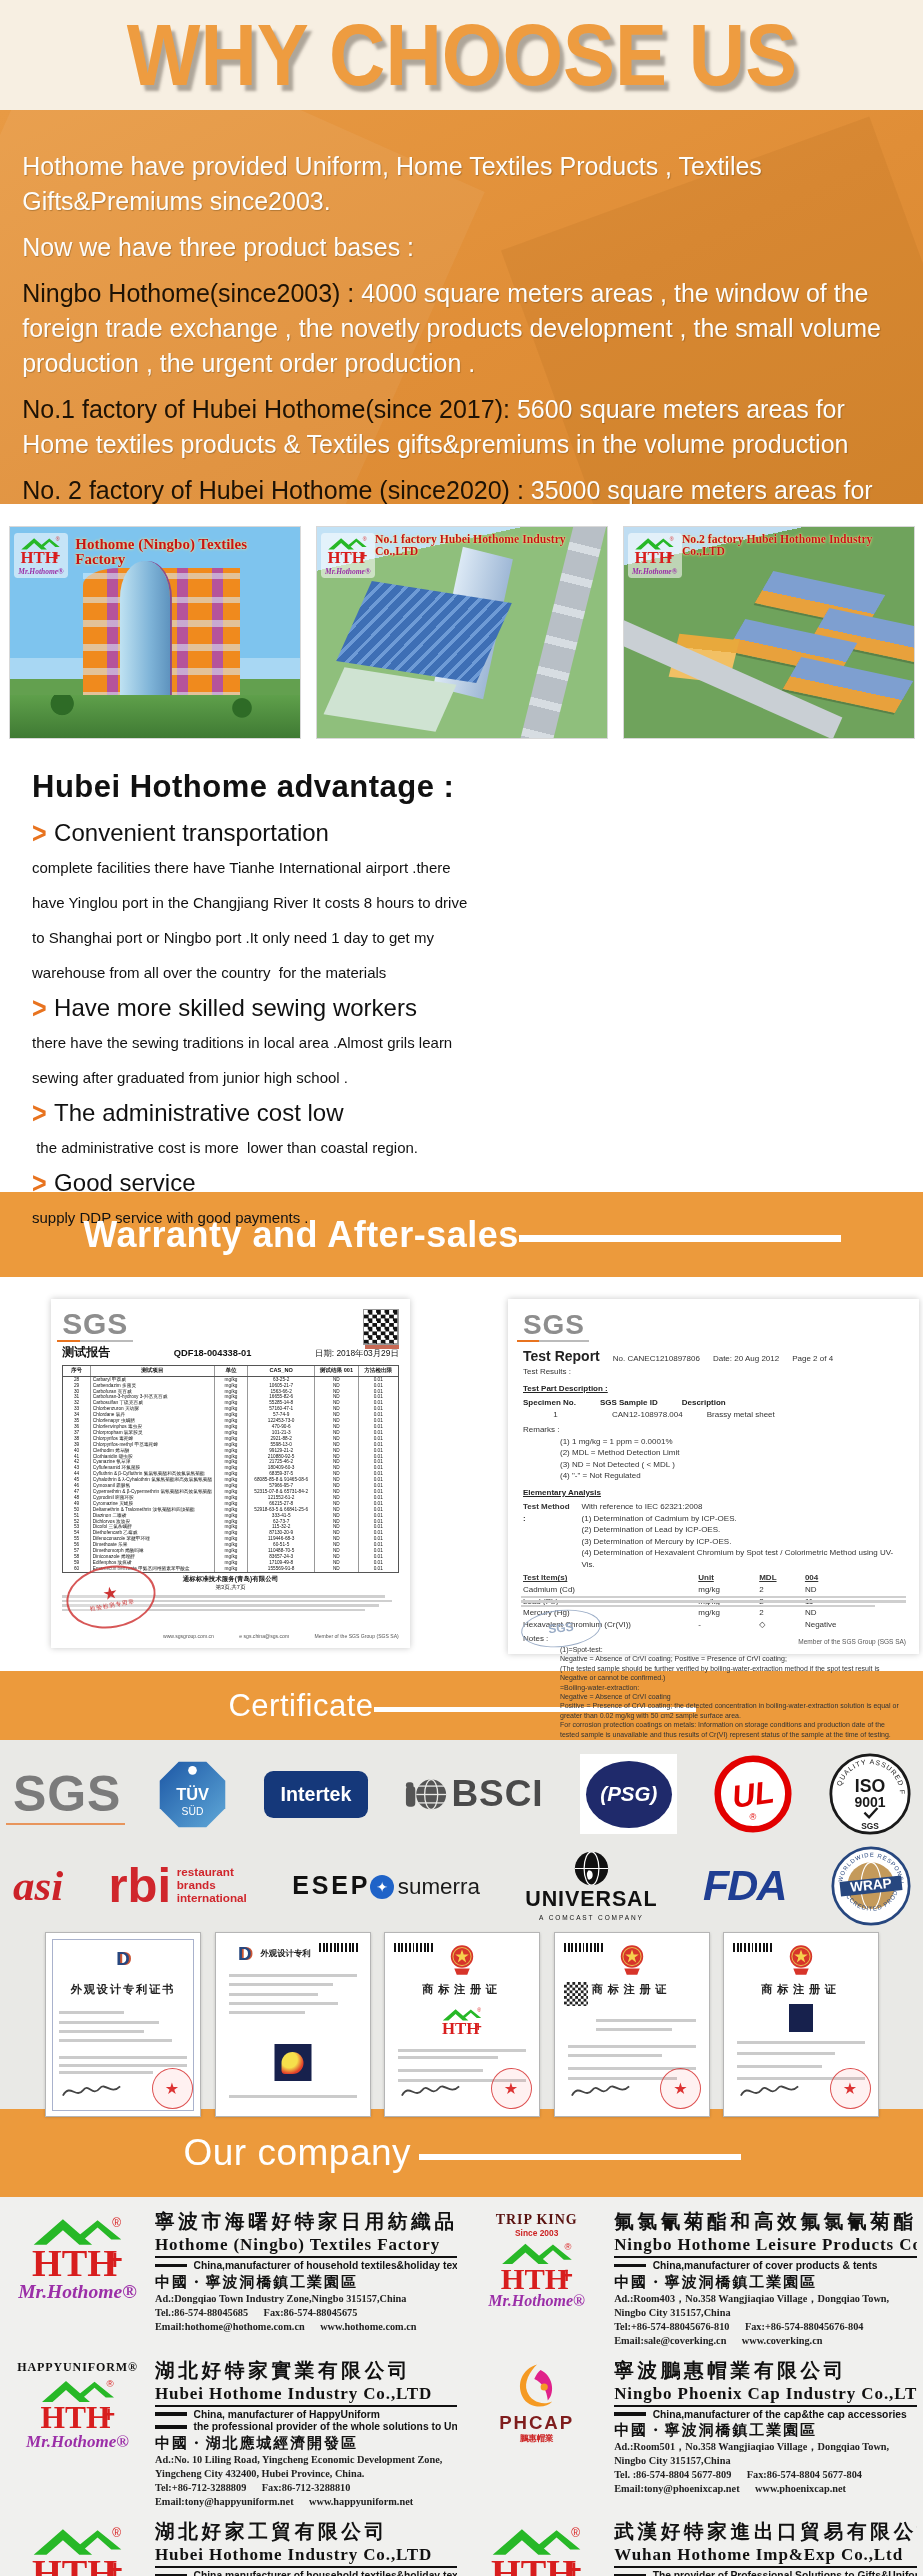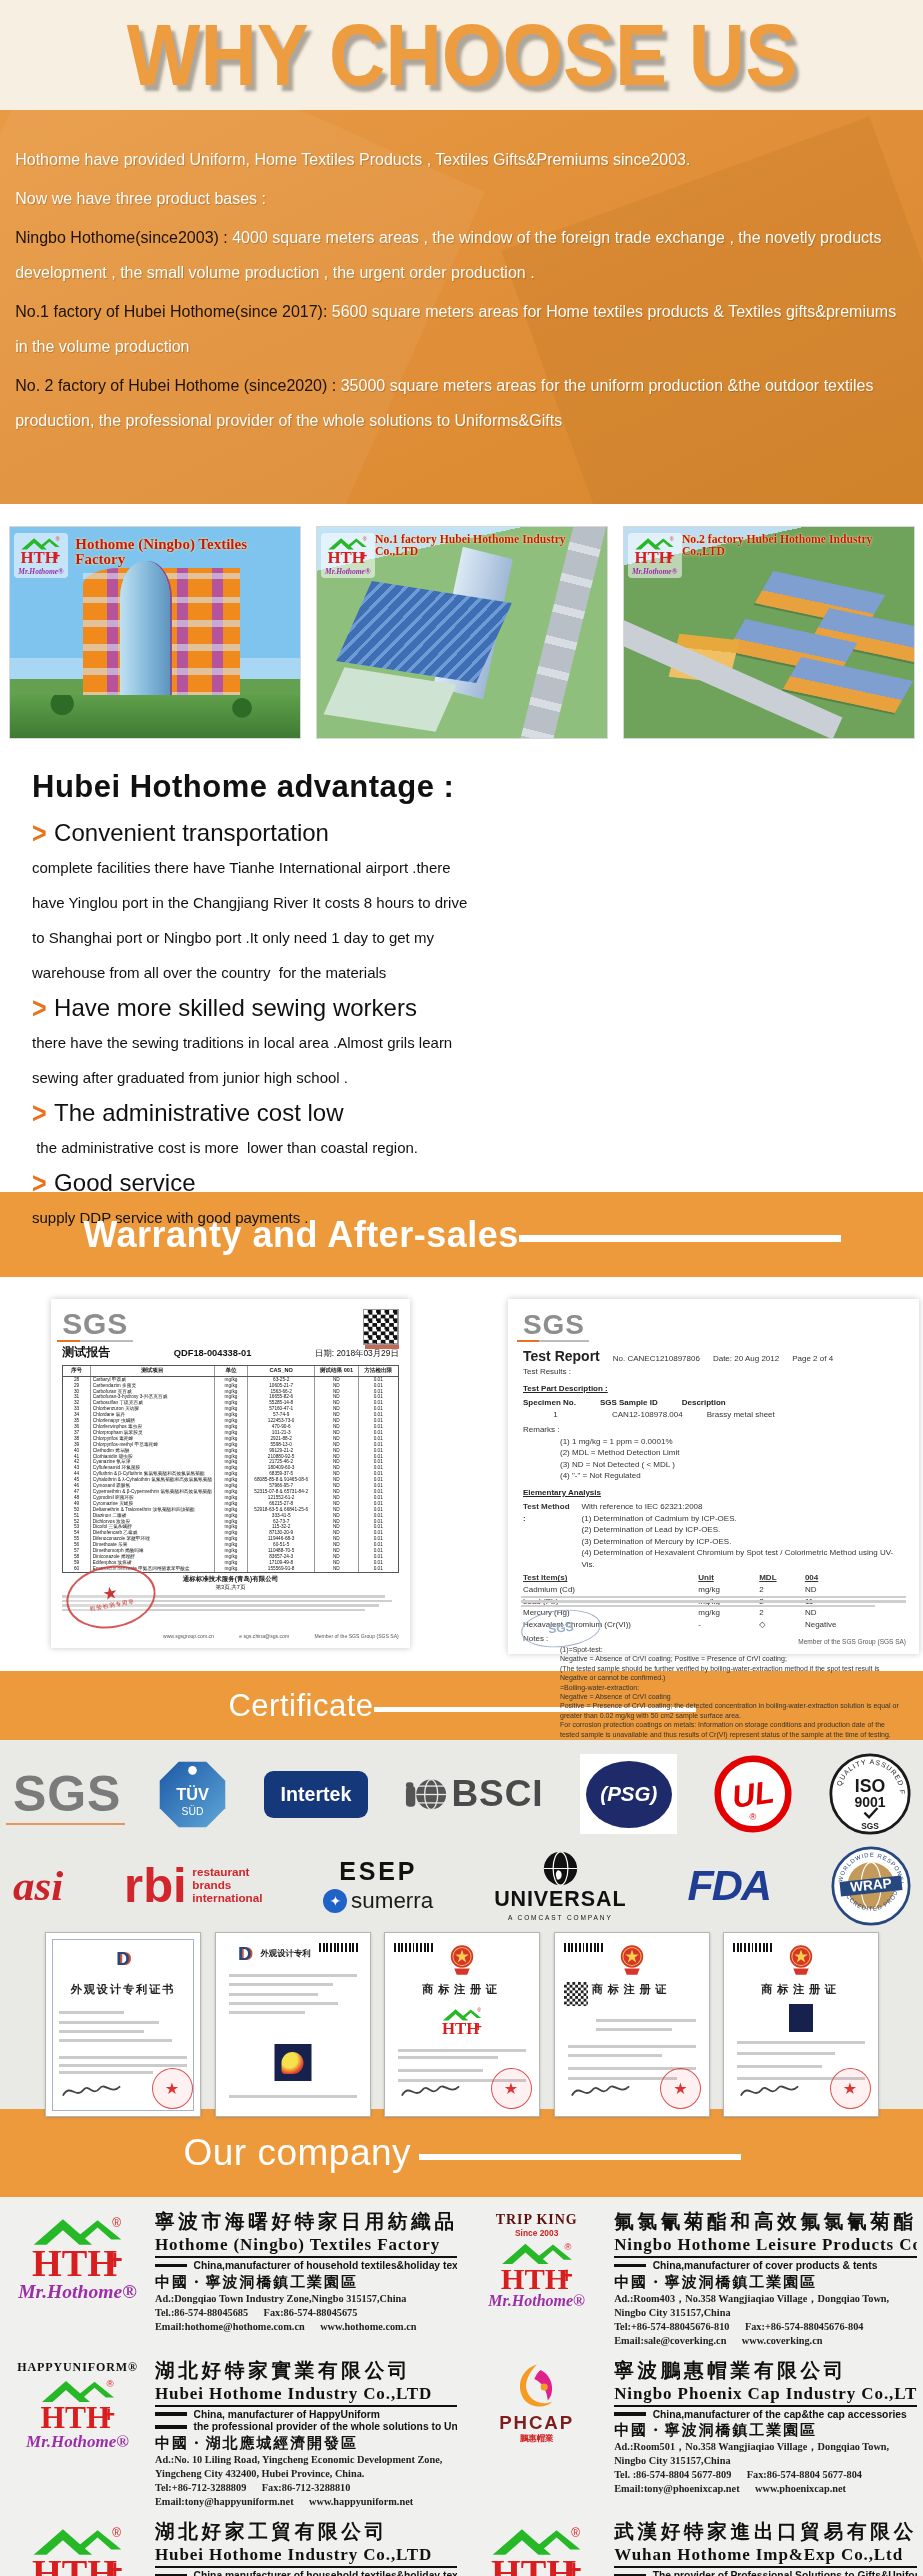--- a/index.html
+++ b/index.html
@@ -7,21 +7,21 @@
   .sec{box-sizing:border-box}
 
   
   .hdr{height:110px;background:#F7EFE2;display:flex;align-items:center;justify-content:center;overflow:hidden}
   .hdr-title{font-weight:bold;font-size:78px;letter-spacing:0px;color:#EE9C40;transform:scaleY(1.12);text-shadow:4.7px 5.6px 2.8px rgba(115,105,95,.55);white-space:nowrap}
 
   
   .intro{position:relative;height:394px;background:linear-gradient(155deg,#E89A44 0%,#E08E37 55%,#D9882F 100%);padding:28px 11.2px 0 11.2px;overflow:hidden}
   .intro:before{content:"";position:absolute;left:-75px;top:-37px;width:466px;height:560px;background:rgba(255,255,255,.06);transform:rotate(24deg)}
   .intro:after{content:"";position:absolute;right:-56px;top:56px;width:392px;height:578px;background:rgba(120,60,0,.08);transform:rotate(-20deg)}
-  .intro p{position:relative;z-index:2;margin:4px;font-size:16px;line-height:35px;color:#FDFDFB;text-shadow:0.9px 0.9px 0.9px rgba(90,60,20,.35)}
+  .intro p{position:relative;z-index:2;margin:11px;font-size:25px;line-height:35px;color:#FDFDFB;text-shadow:0.9px 0.9px 0.9px rgba(90,60,20,.35)}
   .intro .lead{color:#1d1205;text-shadow:none;font-weight:normal}
 
   
   .factories{height:243px;background:#fff;display:flex;gap:15px;padding:22.4px 9.3px 0 9.3px}
   .factory{position:relative;width:297px;height:211px;overflow:hidden;border:0.9px solid #d8d8d8}
   .fcap{position:absolute;z-index:5;top:6.5px;left:58px;right:1.9px;font-family:"Liberation Serif",serif;font-weight:bold;color:#C41414;text-shadow:0 0 2.8px #FFE96B,0 0 0.9px #fff;line-height:1.05}
   .factory.f1 .fcap{font-size:15px;left:65px;top:9.3px}
   .factory.f2 .fcap,.factory.f3 .fcap{font-size:11.7px}
   .flogo{position:absolute;z-index:5;top:5.6px;left:3.7px;width:54px;display:flex;flex-direction:column;align-items:center;background:rgba(255,255,255,.55);border-radius:3.7px;padding:1.9px 0}
   .flogo svg{width:43px;height:32px}
@@ -107,21 +107,21 @@
   .sgsbig{font-weight:bold;font-size:50px;color:#7B7B7B;letter-spacing:0.9px;position:relative}
   .sgsbig:after{content:"";position:absolute;left:-7.5px;bottom:-1.9px;width:110%;height:1.9px;background:#E8955C}
   .intertek{width:104px;height:47px;background:#15387A;border-radius:9.3px;color:#fff;font-weight:bold;font-size:19.6px;display:flex;align-items:center;justify-content:center}
   .bsci{display:flex;align-items:center;gap:3.7px;color:#4A4A4A;font-size:37px;font-weight:bold;letter-spacing:0.9px}
   .psgcard{width:97px;height:80px;background:#fff;display:flex;align-items:center;justify-content:center}
   .psgdot{width:86px;height:67px;background:#1F2A6B;border-radius:50%;display:flex;align-items:center;justify-content:center;color:#fff;font-weight:bold;font-style:italic;font-size:20.5px}
   .asitxt{font-weight:bold;font-style:italic;font-size:43px;color:#CC2229;font-family:"Liberation Serif",serif}
   .rbi{display:flex;align-items:center;gap:5.6px;color:#D0262C}
   .rbi .big{font-weight:bold;font-size:49px;line-height:.8}
   .rbi .small{font-weight:bold;font-size:11.7px;line-height:1.1;white-space:pre-line}
-  .esep{display:flex;flex-direction:column;align-items:center}
+  .esep{display:flex;flex-direction:row;align-items:center}
   .esep .top{font-size:25px;letter-spacing:2.8px;color:#111;font-weight:bold}
   .esep .bot{display:flex;align-items:center;gap:3.7px;margin-top:1.9px}
   .esep .dot{width:24px;height:24px;border-radius:50%;background:#1F63C8;color:#fff;display:flex;align-items:center;justify-content:center;font-size:14px}
   .esep .sum{font-size:22.4px;color:#1a1a1a}
   .uni{display:flex;flex-direction:column;align-items:center;color:#111}
   .uni .name{font-weight:bold;font-size:21.5px;letter-spacing:0.9px}
   .uni .sub{font-size:6.5px;letter-spacing:1.9px;margin-top:2.8px}
   .fda{font-weight:bold;font-style:italic;font-size:43px;color:#1F3E93;letter-spacing:-1.9px}
 
   

